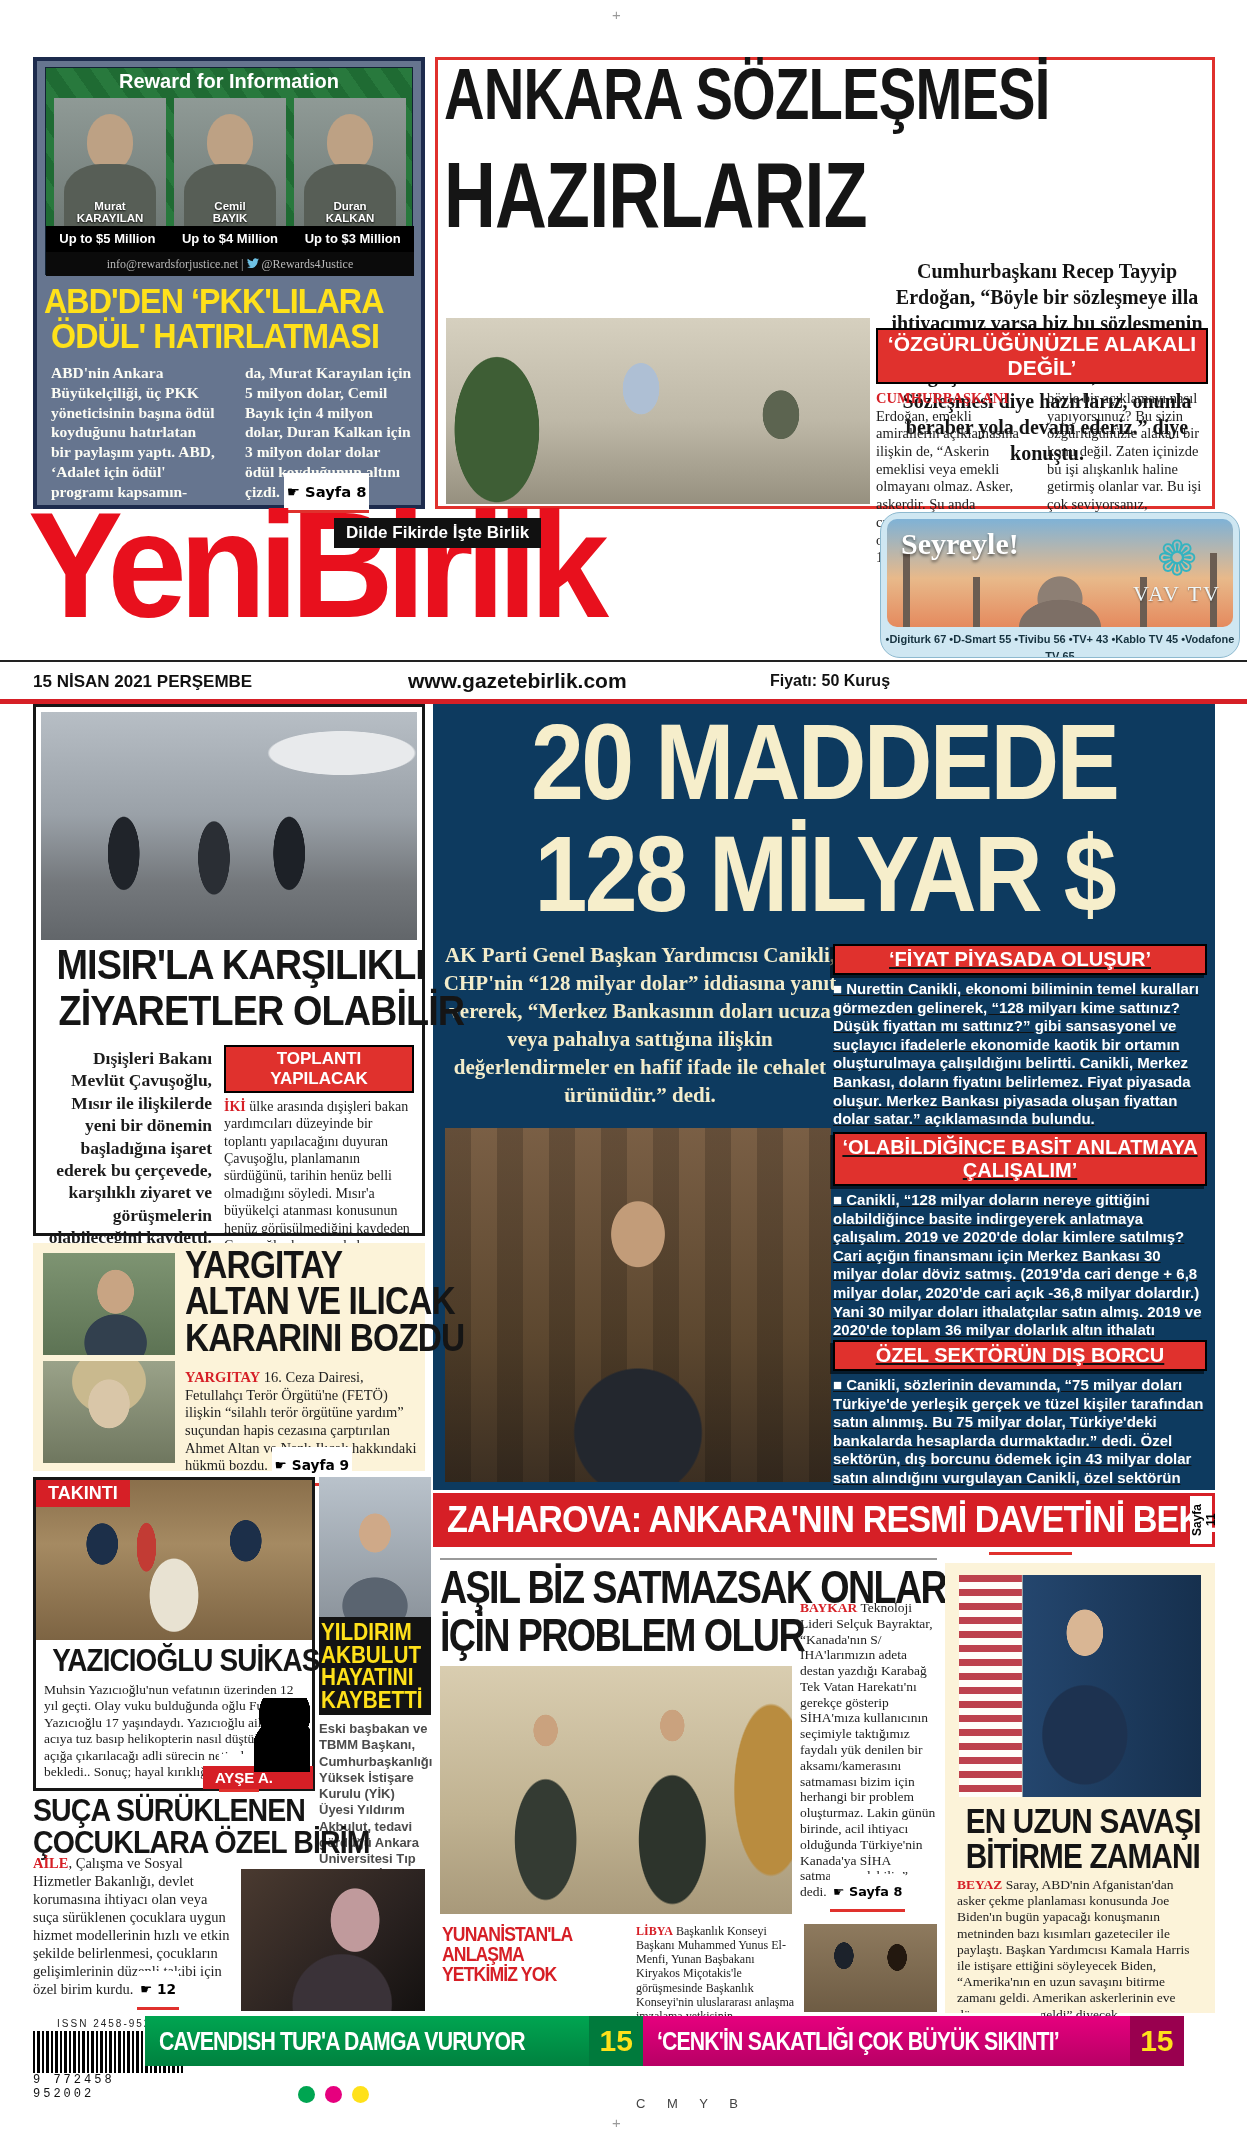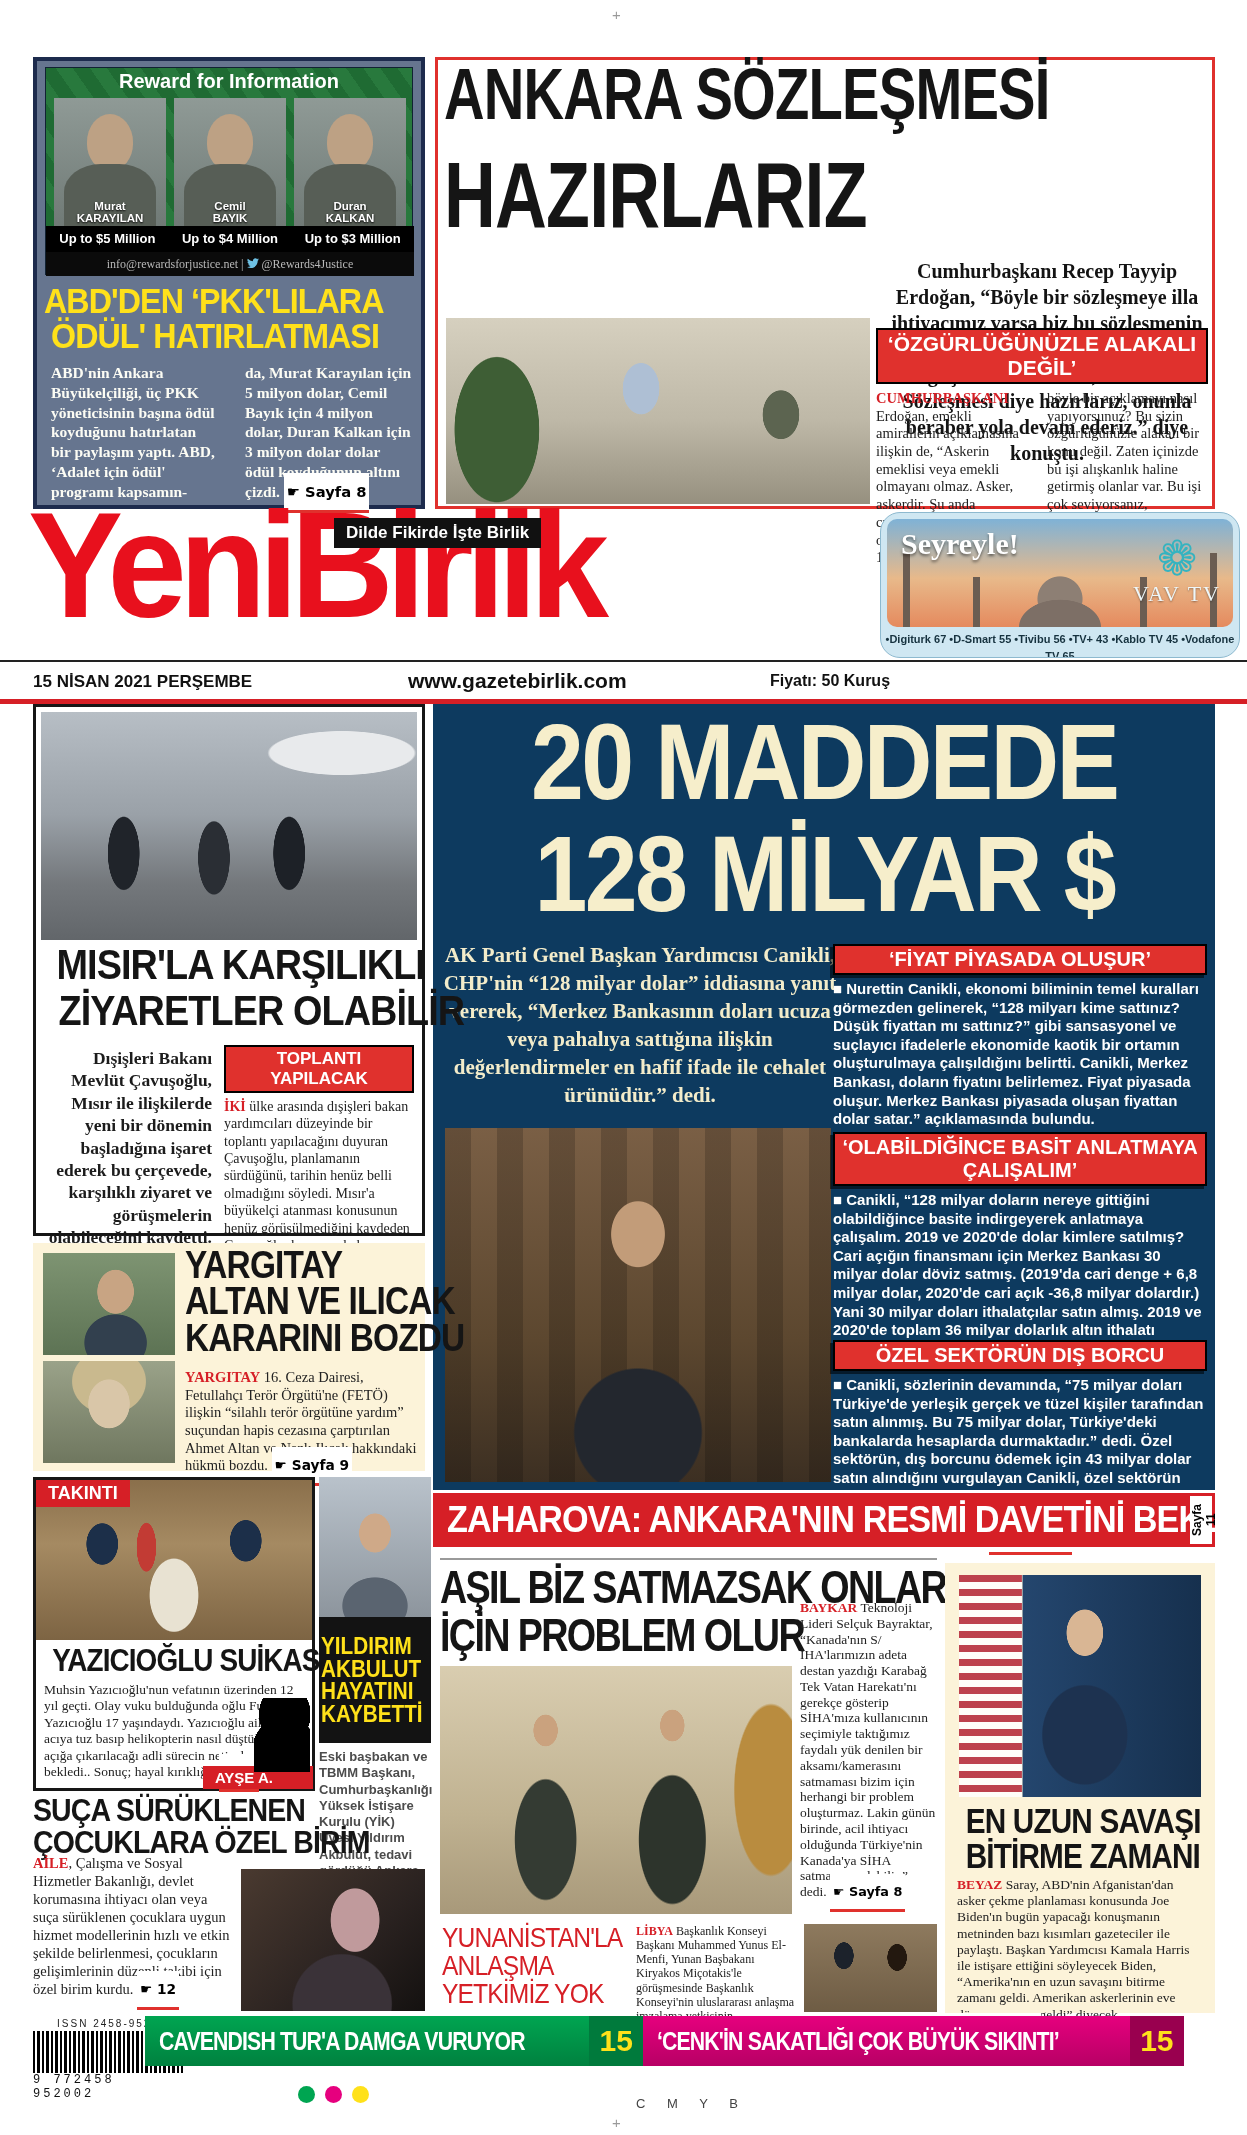--- a/index.html
+++ b/index.html
@@ -53,21 +53,21 @@
   .vav-lines{position:absolute;left:0;right:0;top:118px;text-align:center;font-weight:700;font-size:11px;line-height:1.55;color:#16323f;}
   .daterow{left:0;top:660px;width:1247px;height:40px;border-top:2px solid #222;}
   .redrule{left:0;top:699px;width:1247px;height:5px;background:#d61f26;}
   .d-date{position:absolute;left:33px;top:10px;font-weight:700;font-size:17px;}
   .d-web{position:absolute;left:408px;top:7px;font-weight:800;font-size:21px;}
   .d-price{position:absolute;left:770px;top:10px;font-weight:700;font-size:16px;}
   
   .navy{left:433px;top:704px;width:782px;height:786px;background:#0d3a5f;}
   .navy-h{position:absolute;left:0;right:0;text-align:center;color:#f6eecb;font-weight:800;letter-spacing:-3px;line-height:1;}
   .navy-lead{position:absolute;left:8px;top:238px;width:398px;text-align:center;font-family:"Liberation Serif",serif;font-weight:700;font-size:21px;line-height:1.33;color:#f3ecca;}
-  .nbox{position:absolute;left:400px;width:374px;}
+  .nbox{position:absolute;left:400px;width:374px;text-decoration:underline;}
   .nbox .rtitle{font-size:20px;padding:2px 0;box-shadow:-3px 3px 0 rgba(0,0,0,.55);}
   .nbox p{margin:5px 0 0 0;color:#fff;font-weight:700;font-size:15px;line-height:1.24;}
   
   .zah{left:433px;top:1493px;width:782px;height:54px;background:#d61f26;}
   .zah-t{position:absolute;left:14px;top:0;line-height:54px;color:#fff;font-weight:800;font-size:36px;letter-spacing:-1px;}
   .zah-side{position:absolute;right:3px;top:3px;bottom:3px;width:22px;background:#fff;color:#000;font-weight:700;font-size:12px;
             writing-mode:vertical-rl;transform:rotate(180deg);text-align:center;}
   
   .misir{left:33px;top:704px;width:392px;height:532px;border:3px solid #161616;box-sizing:border-box;background:#fff;}
   .misir-h{position:absolute;left:0;right:0;text-align:center;font-size:42px;}
@@ -93,28 +93,28 @@
   .suca-h{font-size:31px;line-height:1.02;}
   .suca-b{position:absolute;left:0;top:60px;width:198px;font-family:"Liberation Serif",serif;font-size:14.5px;line-height:1.24;color:#222;margin:0;}
   
   .bar{left:33px;top:2018px;width:150px;}
   .issn{font-size:10px;letter-spacing:2px;color:#222;text-align:center;}
   .bars{height:42px;margin-top:2px;background:repeating-linear-gradient(90deg,#000 0 2px,#fff 2px 4px,#000 4px 7px,#fff 7px 9px);}
   .bdig{font-family:"Liberation Mono",monospace;font-size:12px;letter-spacing:3px;}
   .bsup{position:absolute;right:6px;top:10px;font-size:9px;letter-spacing:2px;background:#fff;padding:0 2px;}
   
   .akb{left:319px;top:1477px;width:112px;height:536px;}
-  .akb-h{background:#131313;color:#ffe11a;font-weight:800;font-size:23px;line-height:.98;padding:18px 2px;text-align:left;}
+  .akb-h{background:#131313;color:#ffe11a;font-weight:800;font-size:23px;line-height:.98;padding:4px 2px;text-align:left;}
   .akb-b{font-weight:700;font-size:13px;line-height:1.25;color:#4c4c4c;margin:6px 0 0 0;}
   .akb-ref{display:inline-block;margin-top:4px;border:1px solid #d61f26;border-bottom:3px solid #d61f26;font-weight:700;font-size:12.5px;padding:1px 4px;font-family:"DejaVu Sans",sans-serif;}
   
   .asil{left:440px;top:1558px;width:497px;height:455px;border-top:2px solid #9a9a9a;}
   .asil-h{font-size:46px;letter-spacing:-2px;}
   .baykar{position:absolute;left:360px;top:40px;width:137px;font-family:"Liberation Serif",serif;font-size:13.5px;line-height:1.17;color:#222;margin:0;}
-  .yun-h{position:absolute;left:2px;top:364px;color:#d61f26;font-weight:400;font-size:28px;line-height:1.0;letter-spacing:-1px;}
+  .yun-h{position:absolute;left:2px;top:364px;color:#d61f26;font-weight:700;font-size:20px;line-height:1.0;letter-spacing:-1px;}
   .yun-b{position:absolute;left:196px;top:364px;width:160px;font-family:"Liberation Serif",serif;font-size:12px;line-height:1.18;color:#222;margin:0;}
   
   .uzun{left:945px;top:1563px;width:270px;height:450px;background:#fcf3d9;}
   .uzun-h{position:absolute;left:0;right:0;top:240px;text-align:center;font-size:35px;line-height:1.0;}
   .uzun-b{position:absolute;left:12px;top:314px;width:246px;font-family:"Liberation Serif",serif;font-size:13.5px;line-height:1.2;color:#222;margin:0;}
   
   .strip{left:145px;top:2016px;width:790px;height:50px;display:flex;}
   .strip .seg{flex:1;display:flex;align-items:center;color:#fff;font-weight:800;}
   .seg.green{background:linear-gradient(180deg,#00a551,#00813f);}
   .seg.magenta{background:linear-gradient(180deg,#e6007e,#b70065);}

